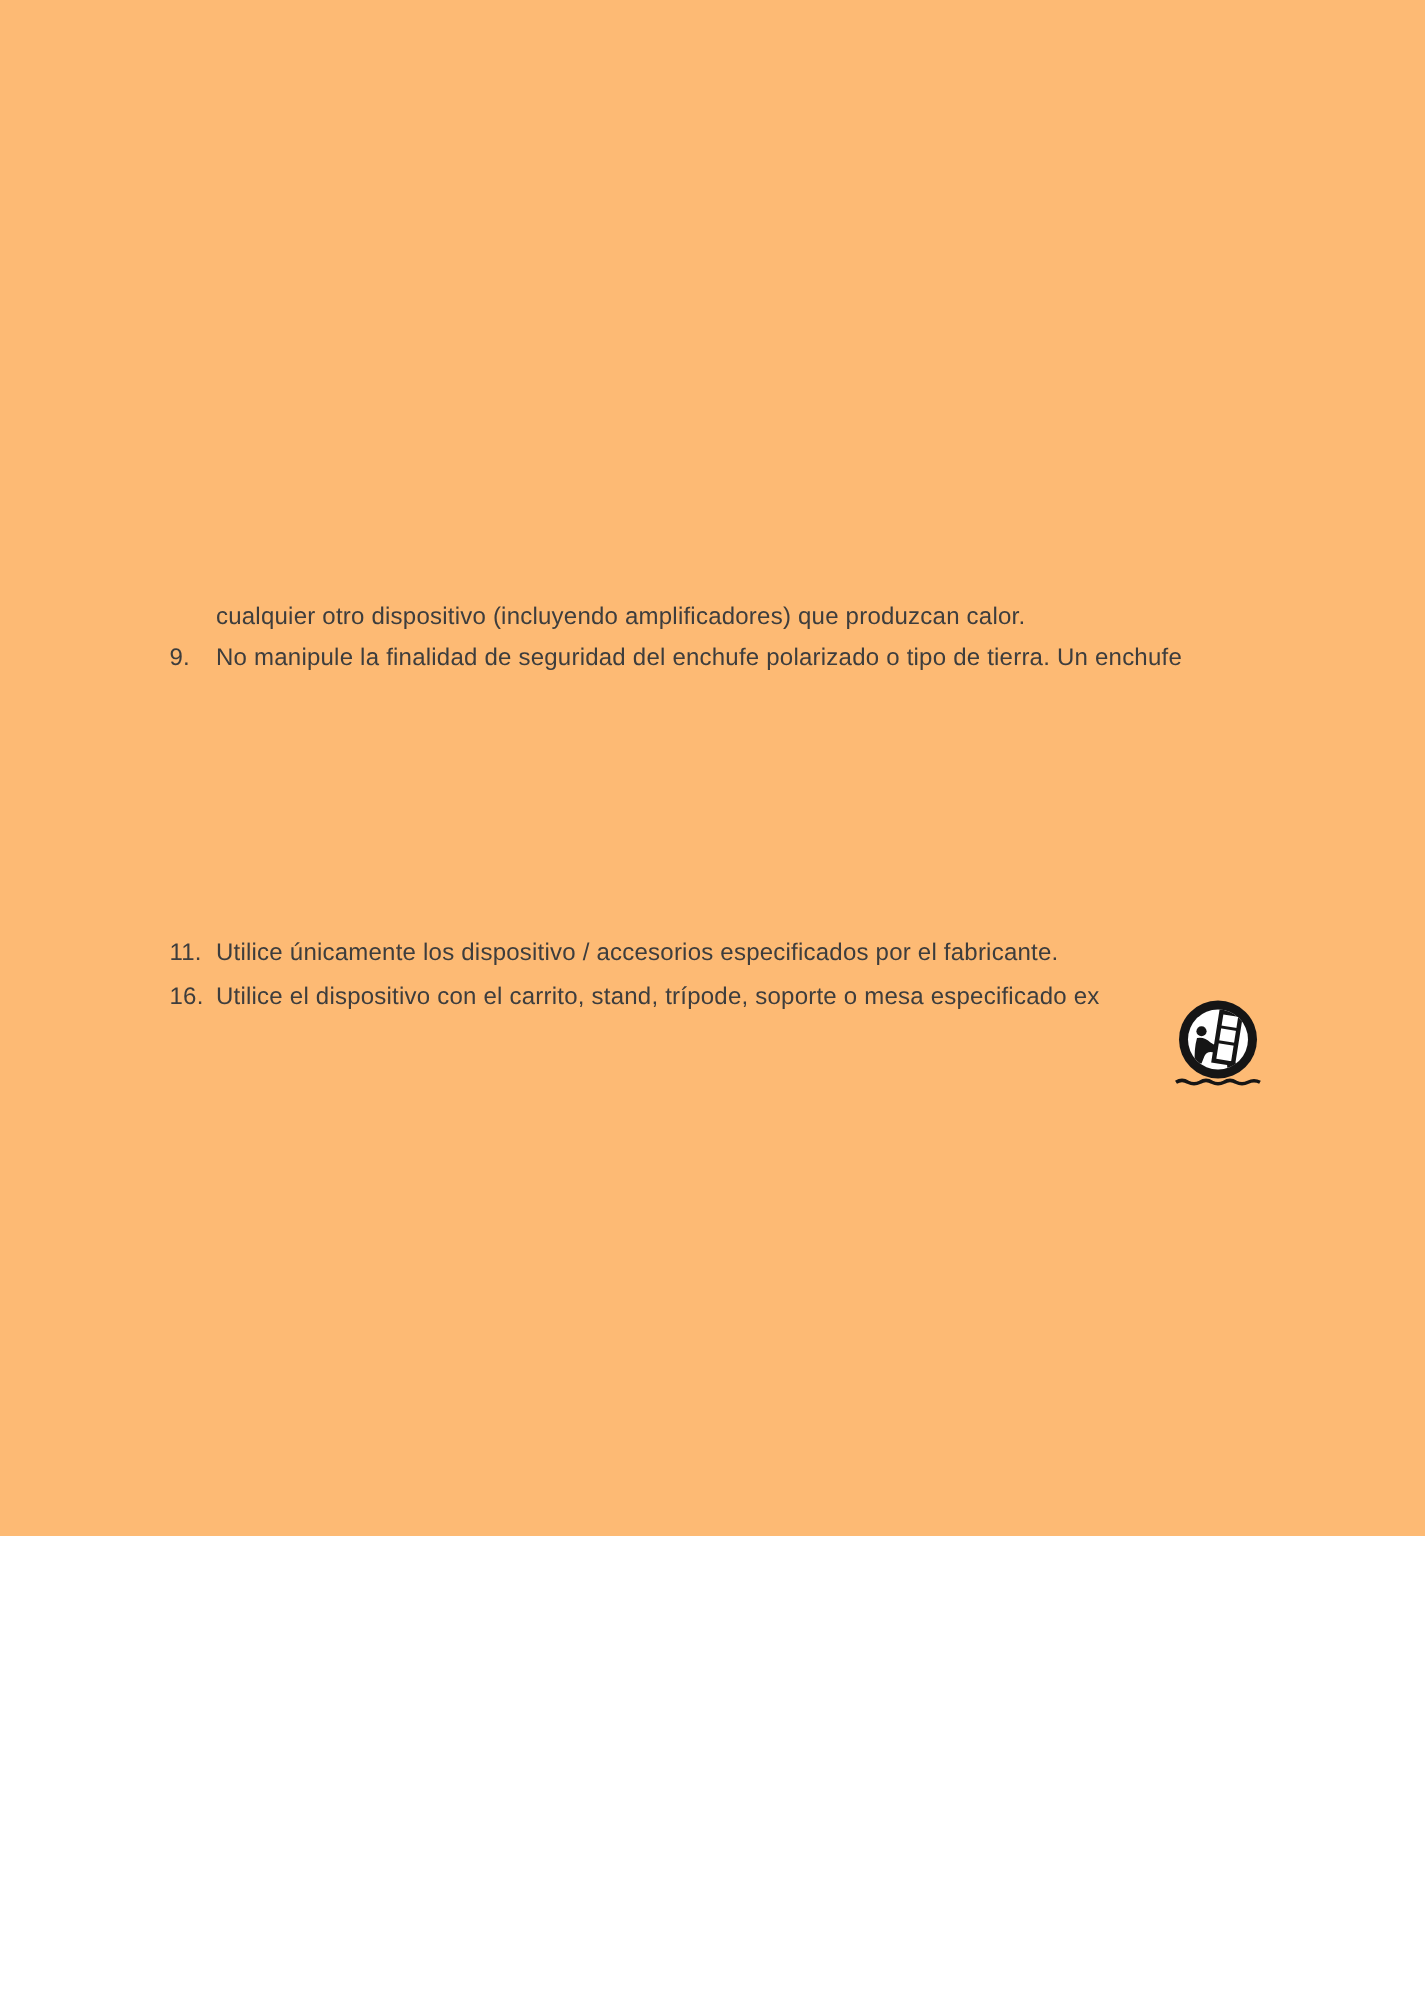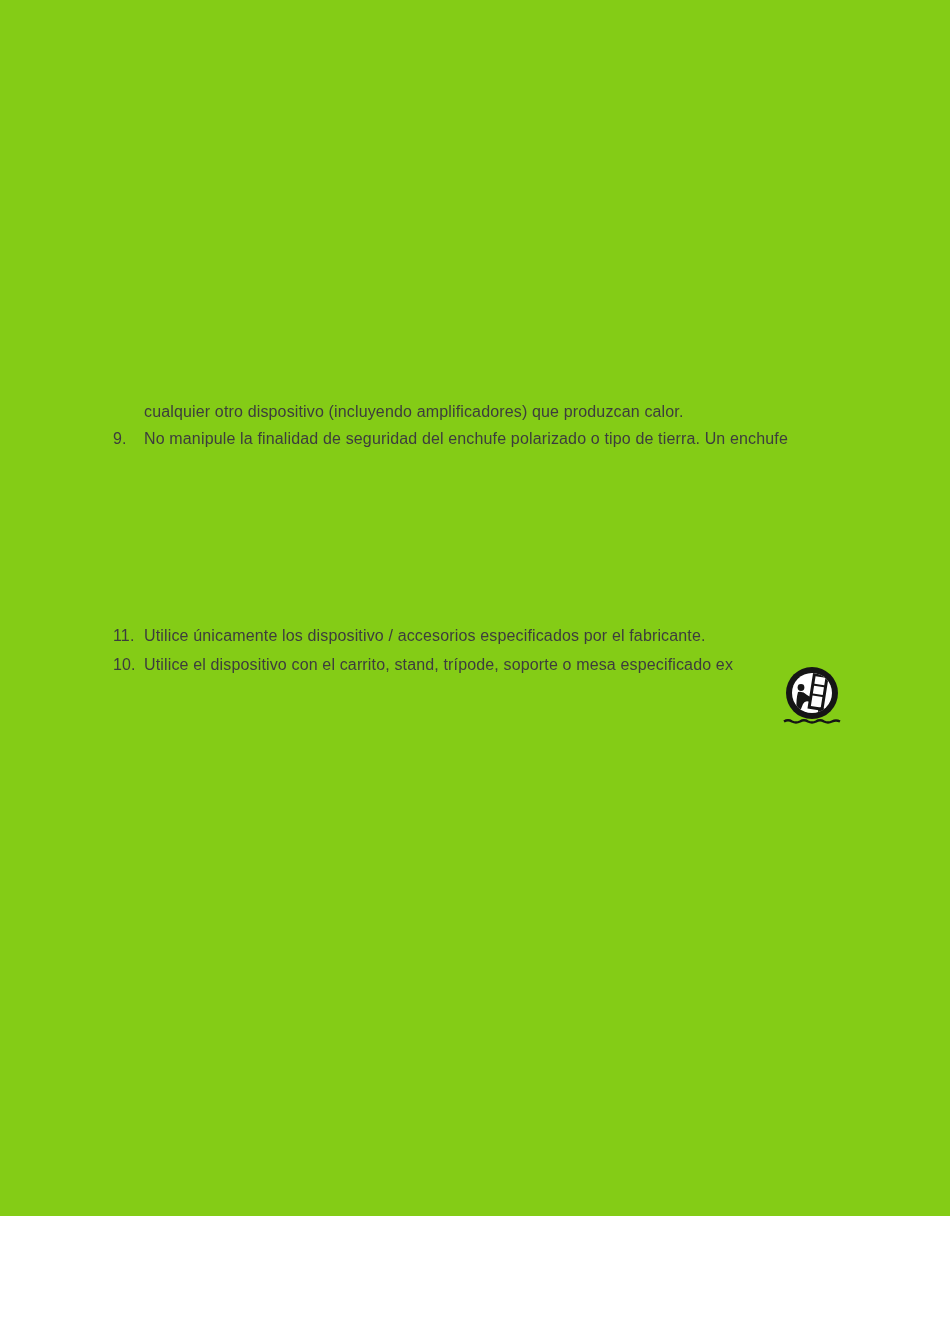--- a/index.html
+++ b/index.html
@@ -3,22 +3,22 @@
 <meta charset="utf-8">
 <style>
   html, body {
     margin: 0;
     padding: 0;
     background: #ffffff;
   }
   .page {
     position: relative;
     width: 950px;
-    height: 1216px;
-    background: #84cc16;
+    height: 1024px;
+    background: #fdba74;
     overflow: hidden;
     font-family: "Liberation Sans", "DejaVu Sans", sans-serif;
   }
   .line {
     position: absolute;
     left: 113px;
     display: flex;
     font-size: 16px;
     line-height: 20px;
     color: #3d3d3d;
@@ -75,21 +75,21 @@
     <span class="num">9.</span>
     <span class="txt">No manipule la finalidad de seguridad del enchufe polarizado o tipo de tierra. Un enchufe</span>
   </div>
 
   <div class="line l2">
     <span class="num">11.</span>
     <span class="txt">Utilice únicamente los dispositivo / accesorios especificados por el fabricante.</span>
   </div>
 
   <div class="line l3">
-    <span class="num">10.</span>
+    <span class="num">16.</span>
     <span class="txt">Utilice el dispositivo con el carrito, stand, trípode, soporte o mesa especificado ex</span>
   </div>
 
 
   <span class="cart-icon">
     <svg width="64" height="60" viewBox="0 0 64 60" xmlns="http://www.w3.org/2000/svg" aria-hidden="true">
       <defs>
         <clipPath id="inner-disc">
           <circle cx="31" cy="27" r="20"></circle>
         </clipPath>

